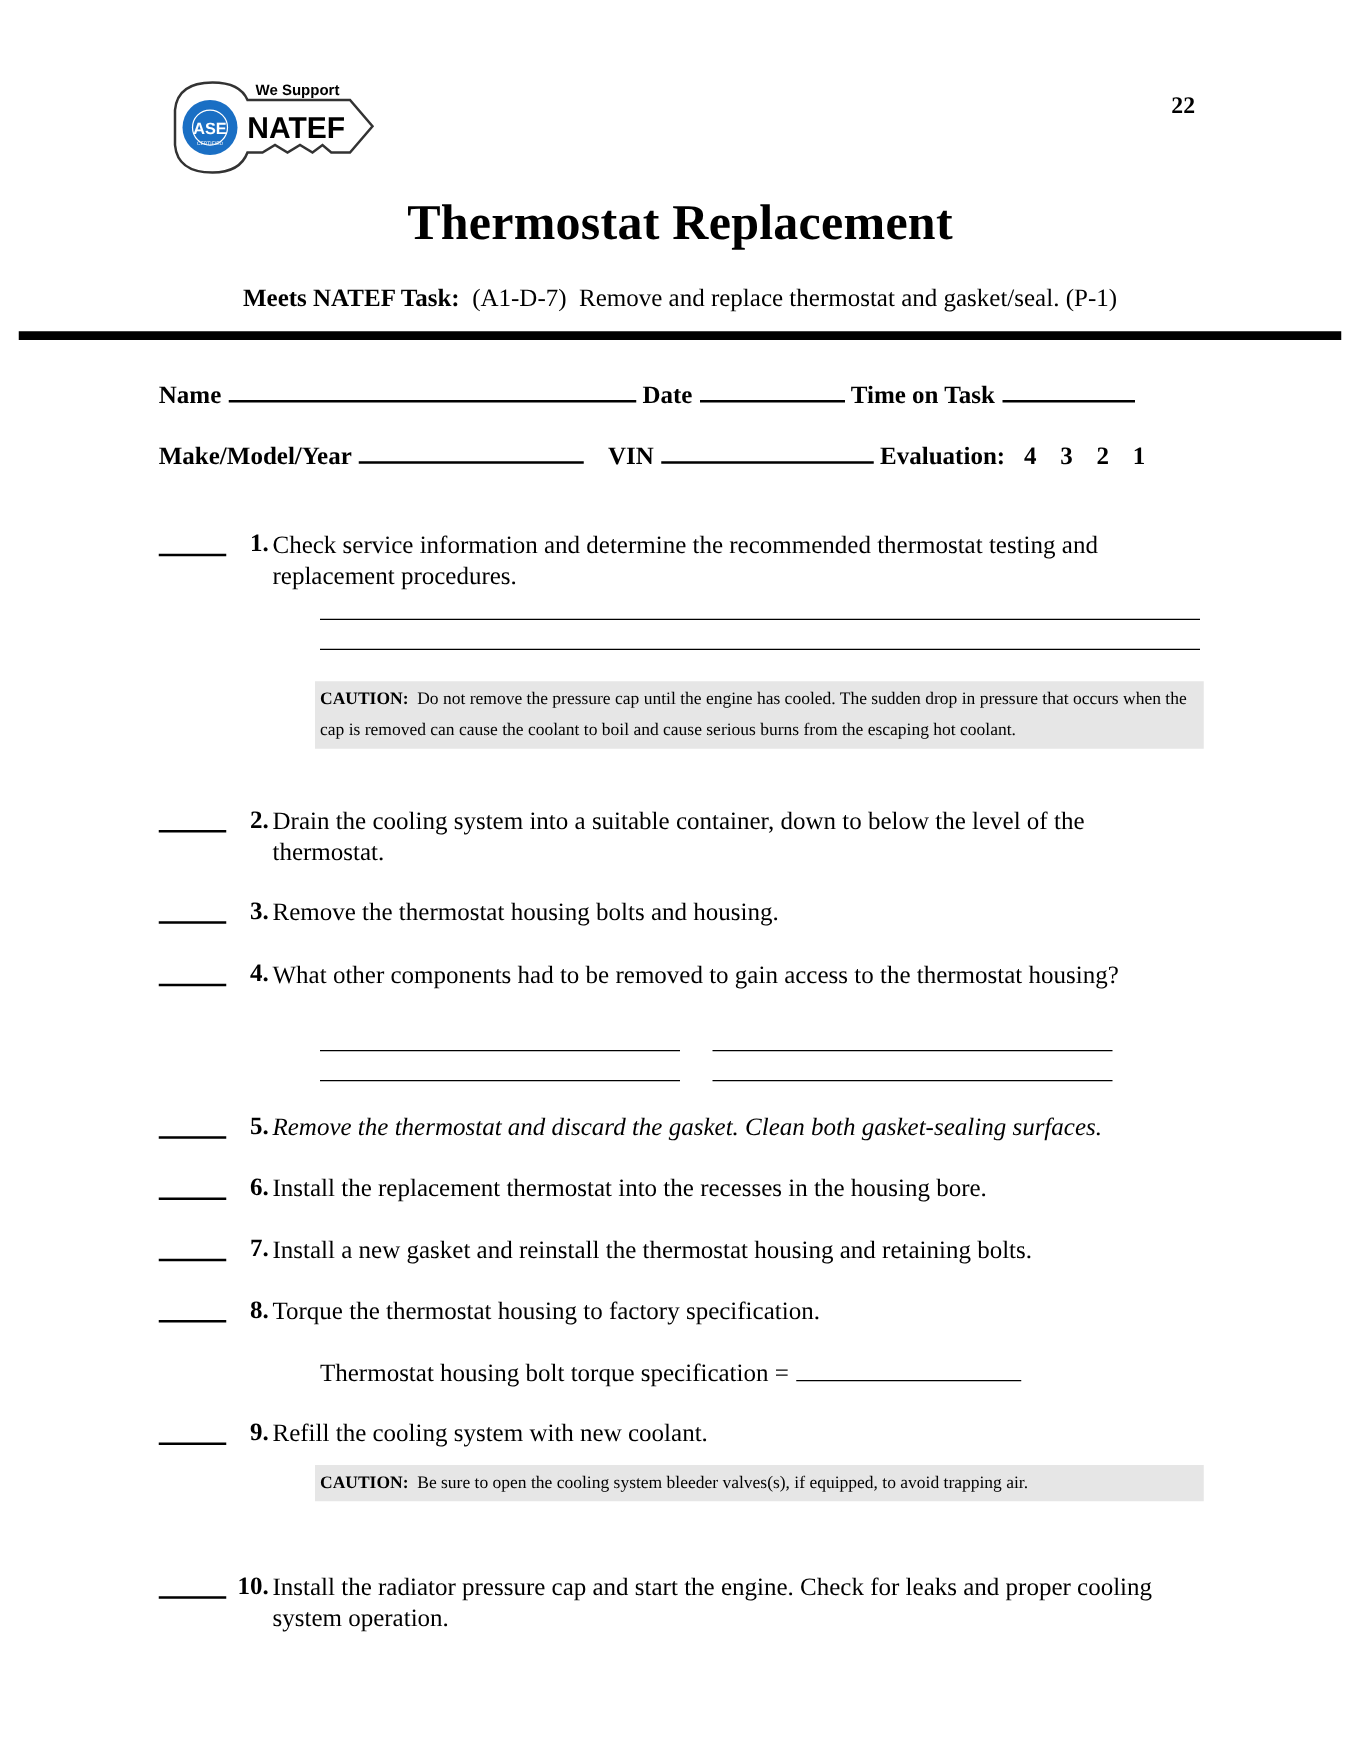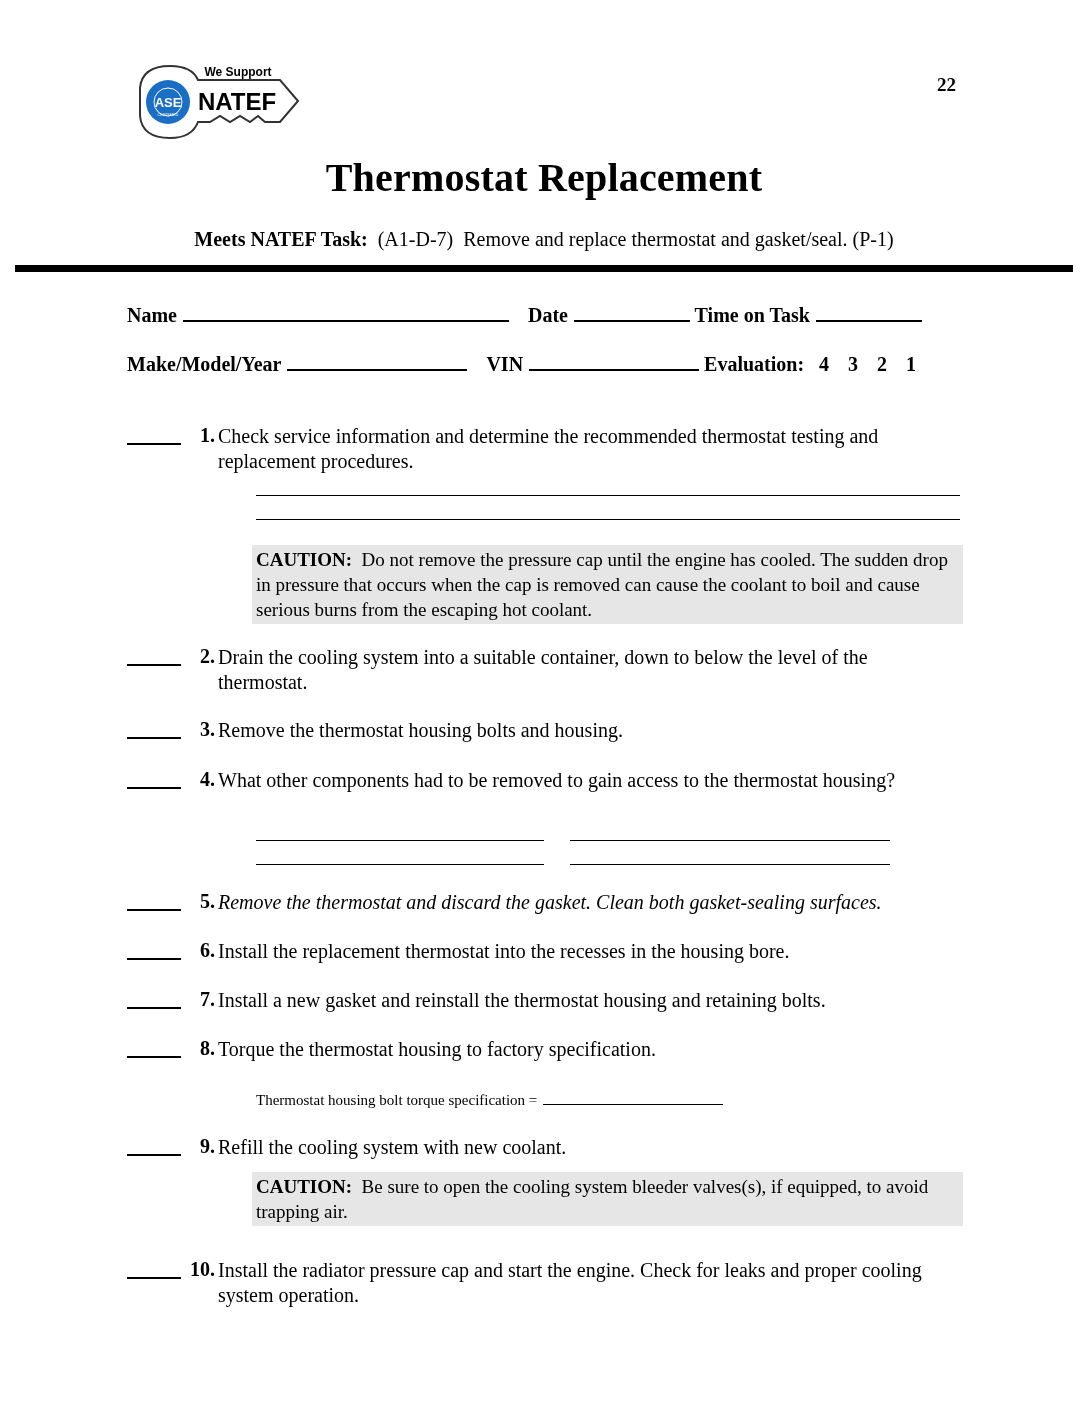--- a/index.html
+++ b/index.html
@@ -12,23 +12,23 @@
   .task { left: 0; width: 1088px; top: 228px; text-align: center; font-size: 20px; }
   .task b { font-weight: bold; }
   .rule { left: 15px; top: 265px; width: 1058px; height: 7px; background: #000; }
   .fieldrow { font-size: 20px; font-weight: bold; white-space: nowrap; }
   .blank { display: inline-block; border-bottom: 2px solid #000; height: 18px; vertical-align: baseline; margin-left: 6px; }
   .step { left: 127px; font-size: 20px; }
   .step .chk { position: absolute; left: 0; top: 19px; width: 54px; border-bottom: 2px solid #000; }
   .step .num { position: absolute; left: 58px; width: 30px; text-align: right; font-weight: bold; }
   .step .txt { position: absolute; left: 91px; width: 730px; line-height: 25px; }
   .line { height: 0; border-top: 1.5px solid #000; }
-  .caution { left: 252px; width: 711px; background: #e6e6e6; font-size: 19px; line-height: 25px; padding: 2px 0 2px 4px; box-sizing: border-box; }
+  .caution { left: 252px; width: 711px; background: #e6e6e6; font-size: 14px; line-height: 25px; padding: 2px 0 2px 4px; box-sizing: border-box; }
   .caution b { font-weight: bold; }
-  .spec { left: 256px; font-size: 15px; }
+  .spec { left: 256px; font-size: 20px; }
 </style>
 </head>
 <body>
 
 <div class="abs page-num">22</div>
 
 <div class="abs logo">
   <svg width="180" height="86" viewBox="0 0 180 86">
     <path d="M10,30 Q12,8 40,8 Q62,8 68,22 L150,22 L168,43 L150,64 L135,64 L128,58 L120,64 L110,58 L100,64 L90,58 L80,64 L68,64 Q62,80 40,80 Q12,80 10,58 Z" fill="#fff" stroke="#333" stroke-width="2"></path>
     <circle cx="38" cy="44" r="22" fill="#1a6fc4"></circle>
@@ -45,21 +45,21 @@
 <div class="abs task">
   <b>Meets NATEF Task:</b>&nbsp;
   <span>(A1-D-7)</span>&nbsp;
   <span>Remove and replace thermostat and gasket/seal. (P-1)</span>
 </div>
 
 <div class="abs rule"></div>
 
 <div class="abs fieldrow" style="left:127px; top:302px;">
   <span>Name</span><span class="blank" style="width:326px;"></span>
-  <span style="margin-left:14px;">Date</span><span class="blank" style="width:116px;"></span>
+  <span style="">Date</span><span class="blank" style="width:116px;"></span>
   <span style="margin-left:0;">Time on Task</span><span class="blank" style="width:106px;"></span>
 </div>
 
 <div class="abs fieldrow" style="left:127px; top:351px;">
   <span>Make/Model/Year</span><span class="blank" style="width:180px;"></span>
   <span style="margin-left:14px;">VIN</span><span class="blank" style="width:170px;"></span>
   <span style="margin-left:0;">Evaluation:</span>
   <span style="margin-left:10px;">4</span>
   <span style="margin-left:14px;">3</span>
   <span style="margin-left:14px;">2</span>

